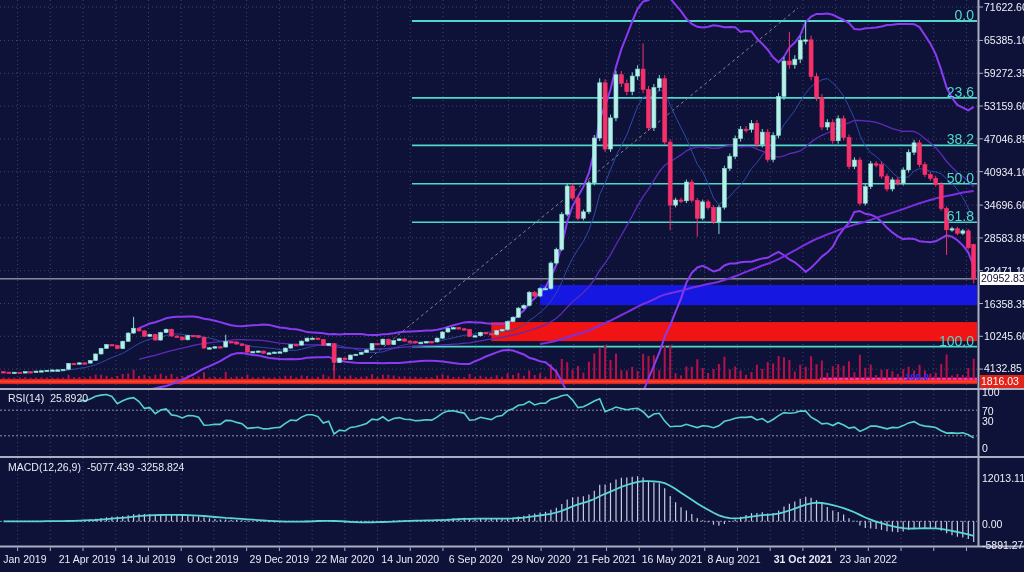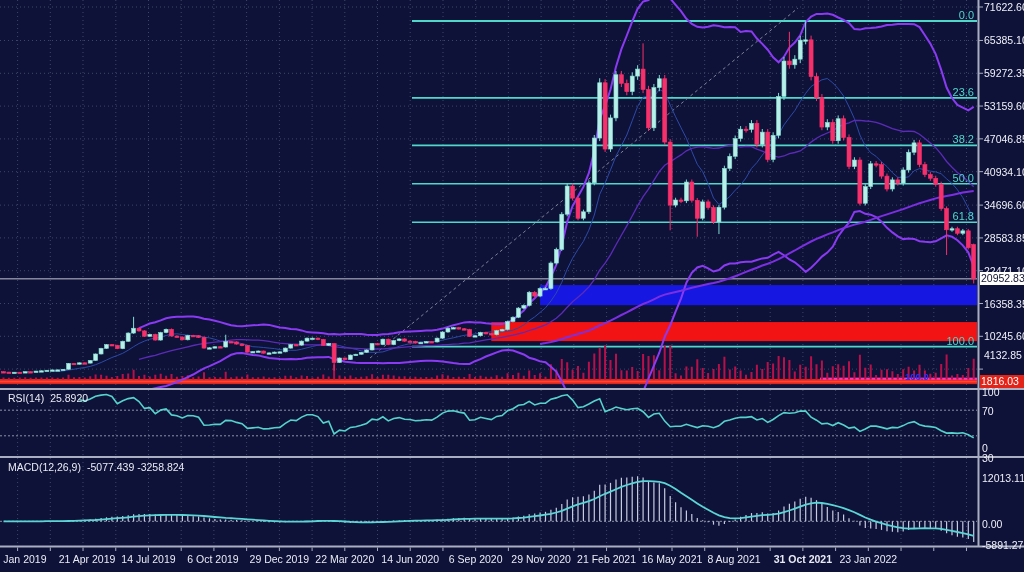--- a/index.html
+++ b/index.html
@@ -1,20 +1,20 @@
 <!DOCTYPE html>
 <html><head>
 <meta charset="utf-8">
 <style>
   html,body{margin:0;padding:0;background:#090b22;}
   .stage{position:relative;width:1024px;height:572px;background:#0f1238;overflow:hidden;
          font-family:"Liberation Sans",sans-serif;}
   #chartSvg{position:absolute;left:0;top:0;}
   .lbl{position:absolute;color:#eef0f8;font-size:10.5px;line-height:12px;white-space:nowrap;}
-  .fibLbl{position:absolute;color:#4fd8ca;font-size:11px;line-height:10px;white-space:nowrap;text-align:right;}
+  .fibLbl{position:absolute;color:#4fd8ca;font-size:14px;line-height:10px;white-space:nowrap;text-align:right;}
   .fibLblBlue{position:absolute;color:#2e2eff;font-size:9.5px;font-weight:bold;line-height:10px;white-space:nowrap;}
   .chip{position:absolute;left:980px;width:44px;font-size:10.5px;line-height:13px;padding:0 1px;}
   .chipWhite{background:#ffffff;color:#10122e;}
   .chipRed{background:#e42318;color:#ffffff;}
   .titleBar{position:absolute;top:3px;left:5px;color:#ffffff;font-size:11px;line-height:12px;}
   .titleBar .tri{color:#c23344;font-size:9px;margin-right:4px;}
   .titleBar .v{margin-left:7px;}
   .panelLbl{position:absolute;left:8px;color:#e9ebf4;font-size:10.5px;line-height:12px;}
   .panelLbl .v{margin-left:6px;margin-top:19px;}
   .dateLbl{position:absolute;top:553px;width:90px;margin-left:-45px;text-align:center;
@@ -941,26 +941,26 @@
       <div class="lbl" style="left: 984px; top: 34.4658px;">65385.10</div>
       <div class="lbl" style="left: 984px; top: 67.2623px;">59272.35</div>
       <div class="lbl" style="left: 984px; top: 100.059px;">53159.60</div>
       <div class="lbl" style="left: 984px; top: 132.855px;">47046.85</div>
       <div class="lbl" style="left: 984px; top: 165.652px;">40934.10</div>
       <div class="lbl" style="left: 984px; top: 199.118px;">34696.60</div>
       <div class="lbl" style="left: 984px; top: 231.914px;">28583.85</div>
       <div class="lbl" style="left: 984px; top: 264.711px;">22471.10</div>
       <div class="lbl" style="left: 984px; top: 297.507px;">16358.35</div>
       <div class="lbl" style="left: 984px; top: 330.304px;">10245.60</div>
-      <div class="lbl" style="left: 984px; top: 349px; text-align: right;">4132.85</div>
+      <div class="lbl" style="left: 984px; top: 362px; text-align: right;">4132.85</div>
       <div class="chip chipWhite" style="top: 272.356px;">20952.83</div>
       <div class="chip chipRed" style="top: 375.03px;">1816.03</div>
       <div class="lbl" style="left: 982px; top: 386px;">100</div>
       <div class="lbl" style="left: 982px; top: 405.2px;">70</div>
-      <div class="lbl" style="left: 982px; top: 452px;">30</div>
+      <div class="lbl" style="left: 982px; top: 415px;">30</div>
       <div class="lbl" style="left: 982px; top: 442px;">0</div>
       <div class="lbl" style="left: 982px; top: 472px;">12013.113</div>
       <div class="lbl" style="left: 982px; top: 518px; text-align: center;">0.00</div>
       <div class="lbl" style="left: 982px; top: 539px;">-5891.275</div>
     </div>
   <div id="dateLabels">
       <div class="dateLbl" style="left: 17.6px;">27 Jan 2019</div>
       <div class="dateLbl" style="left: 87px;">21 Apr 2019</div>
       <div class="dateLbl" style="left: 148.48px;">14 Jul 2019</div>
       <div class="dateLbl" style="left: 213px;">6 Oct 2019</div>

